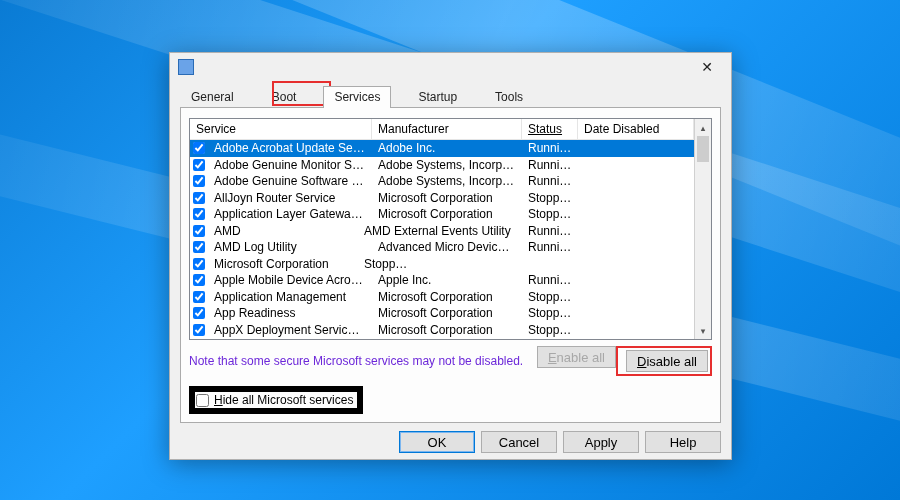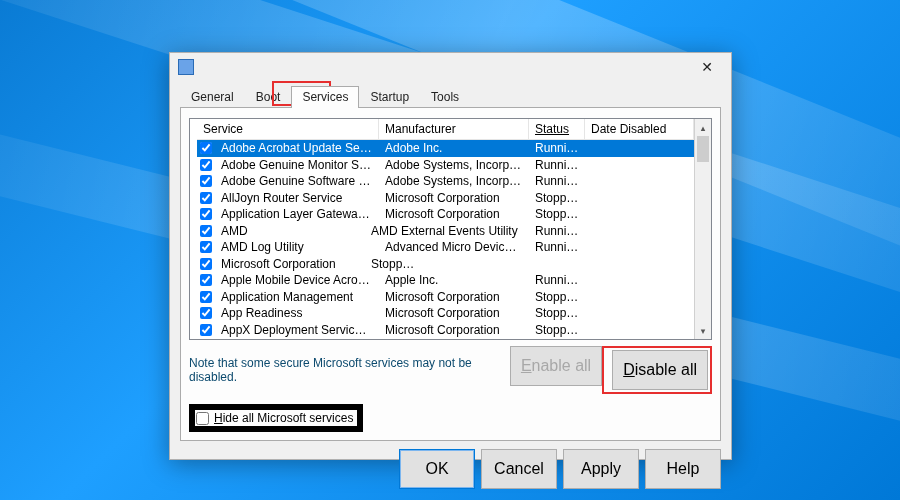--- a/index.html
+++ b/index.html
@@ -22,47 +22,47 @@
     box-shadow:0 4px 24px rgba(0,0,0,.35);
     display:flex; flex-direction:column;
   }
   .titlebar { height:30px; display:flex; align-items:center; justify-content:space-between; padding:0 4px 0 8px;}
   .titlebar-left { display:flex; align-items:center; gap:6px;}
   .app-icon { width:16px; height:16px; background:#6aa3e8; border:1px solid #2a6bb5; display:inline-block; }
   .close-btn { width:40px; height:28px; display:flex; align-items:center; justify-content:center; font-size:14px; color:#222; cursor:default;}
 
   .client { flex:1; padding:2px 10px 8px 10px; display:flex; flex-direction:column; }
 
-  .tabs { display:flex; align-items:flex-end; gap:0; height:24px; position:relative;}
+  .tabs { display:flex; align-items:flex-end; gap:16px; height:24px; position:relative;}
   .tab { padding:3px 10px 4px 10px; font-size:12px; color:#222; border:1px solid transparent; border-bottom:none;
     position:relative; top:1px; background:transparent; cursor:default;}
   .tab.active { background:#fdfdfd; border-color:#ababab; z-index:2;}
   .tab-highlight { position:absolute; border:2px solid #e62e2e; pointer-events:none; }
 
   .tab-page { flex:1; border:1px solid #ababab; background:#fdfdfd; display:flex; flex-direction:column; padding:10px 8px 8px 8px;}
 
   .grid-wrap { border:1px solid #828790; height:222px; display:flex; background:#fff;}
-  .grid-main { flex:1; overflow:hidden;margin-left:7px; }
+  .grid-main { flex:1; overflow:hidden; }
   .headers { display:flex; height:21px; background:#fff; border-bottom:1px solid #e5e5e5;}
   .hcell { font-size:12px; padding:3px 6px; border-right:1px solid #e5e5e5; color:#000;}
   .hcell.svc{flex:0 0 182px;} .hcell.mfr{flex:0 0 150px;} .hcell.stat{flex:0 0 56px;text-decoration:underline;} .hcell.dd{flex:1;}
   .rows { overflow:hidden; }
   .row { display:flex; height:16.5px; align-items:center; font-size:12px; color:#000; }
   .row.sel { background:#0078d7; color:#fff;}
   .cell { padding:0 6px; white-space:nowrap; overflow:hidden; text-overflow:ellipsis; }
   .ck { flex:0 0 18px; display:flex; align-items:center; justify-content:center;}
   .ck input{width:12px;height:12px;}
   .csvc{flex:0 0 164px;} .cmfr{flex:0 0 150px;} .cstat{flex:0 0 56px;} .cdd{flex:1;}
   .scrollbar { width:17px; background:#f0f0f0; border-left:1px solid #d0d0d0; position:relative;}
   .sb-arrow{height:17px;display:flex;align-items:center;justify-content:center;font-size:9px;color:#555;}
   .sb-thumb{position:absolute;left:2px;right:2px;top:17px;height:26px;background:#cdcdcd;}
 
   .note-row { display:flex; align-items:center; margin-top:6px; font-size:12px;}
-  .note-row .note{flex:1; color:#0c4a6e;}
-  .btn { height:40px; padding:0 10px; font-size:16px; border:1px solid #adadad; background:#e1e1e1; color:#000; min-width:78px;}
+  .note-row .note{flex:1; color:#6d28d9;}
+  .btn { height:22px; padding:0 10px; font-size:13px; border:1px solid #adadad; background:#e1e1e1; color:#000; min-width:78px;}
   .btn:disabled{color:#a8a8a8;}
   .btn-row .btn{margin-left:6px;}
 
   .hide-row { margin-top:10px; font-size:12px; display:flex; align-items:center; gap:5px; width:fit-content; padding:1px 4px 1px 1px;}
   .hide-row input{width:13px;height:13px;}
   .hide-row .u{text-decoration:underline;}
   .red-box{border:6px solid #000000;}
 
   .bottom-buttons{display:flex;justify-content:flex-end;gap:6px;padding:8px 0 0 0;}
   .bottom-buttons .btn{min-width:76px;background:#e1e1e1;}

